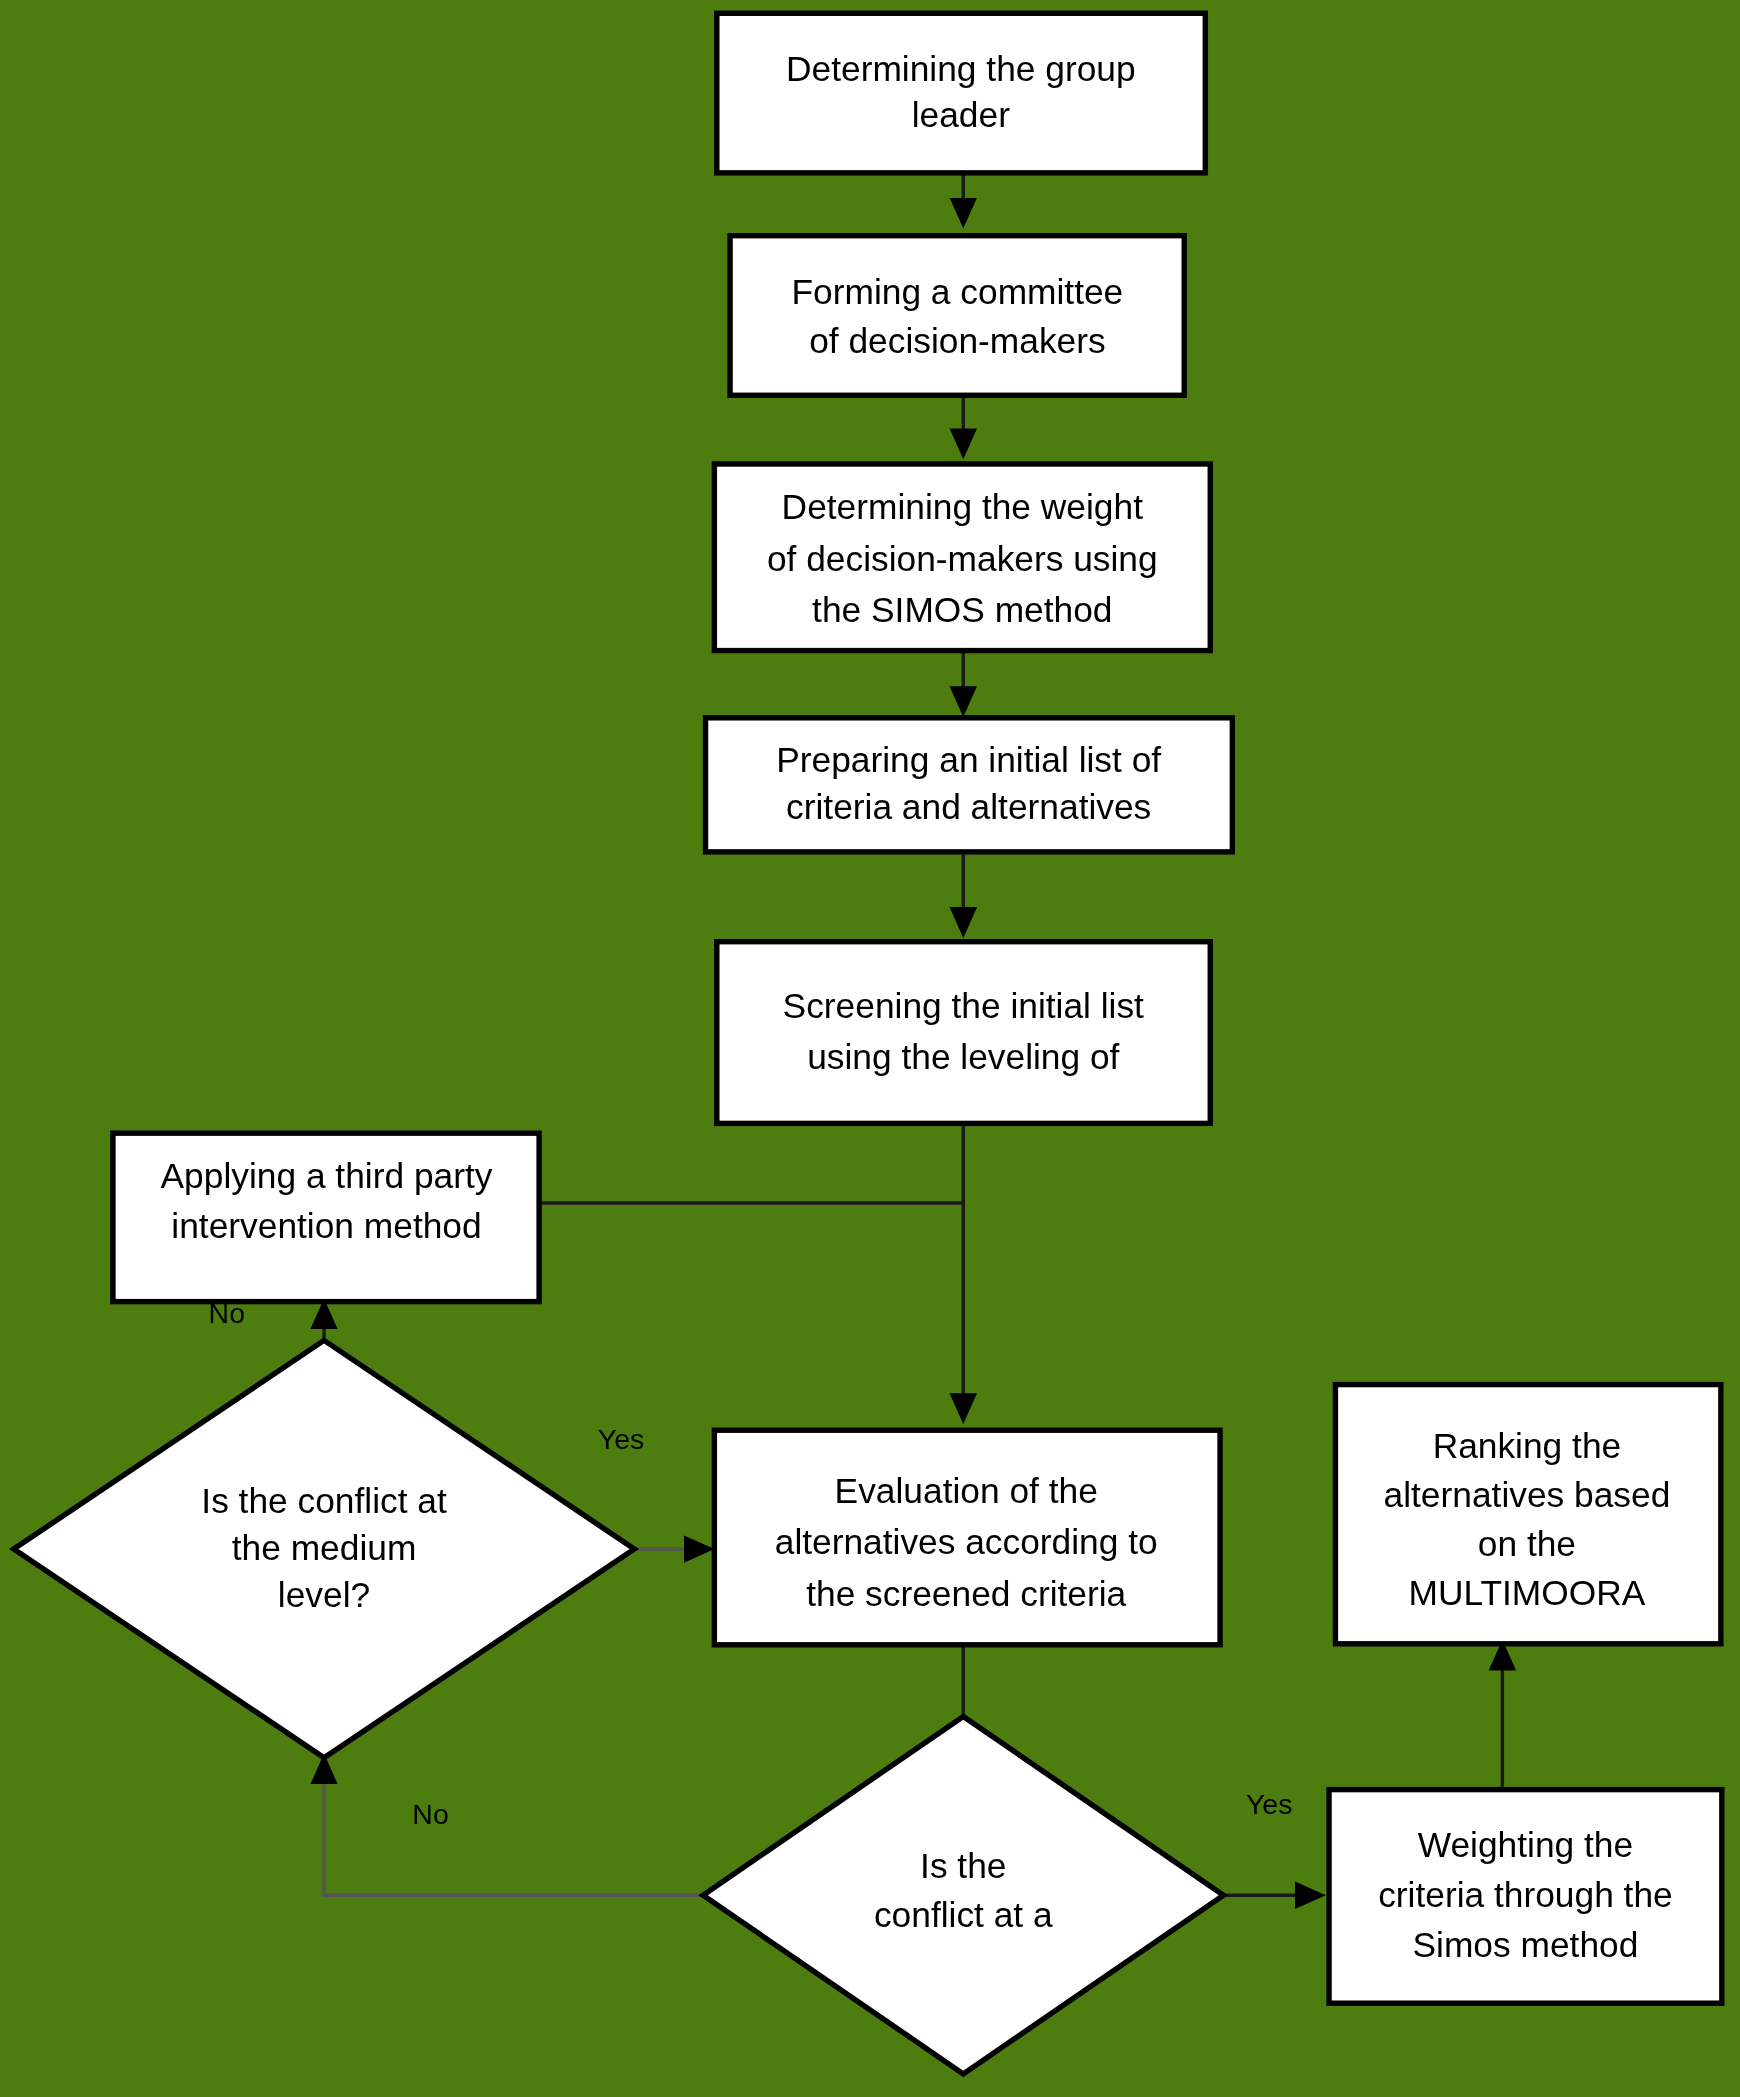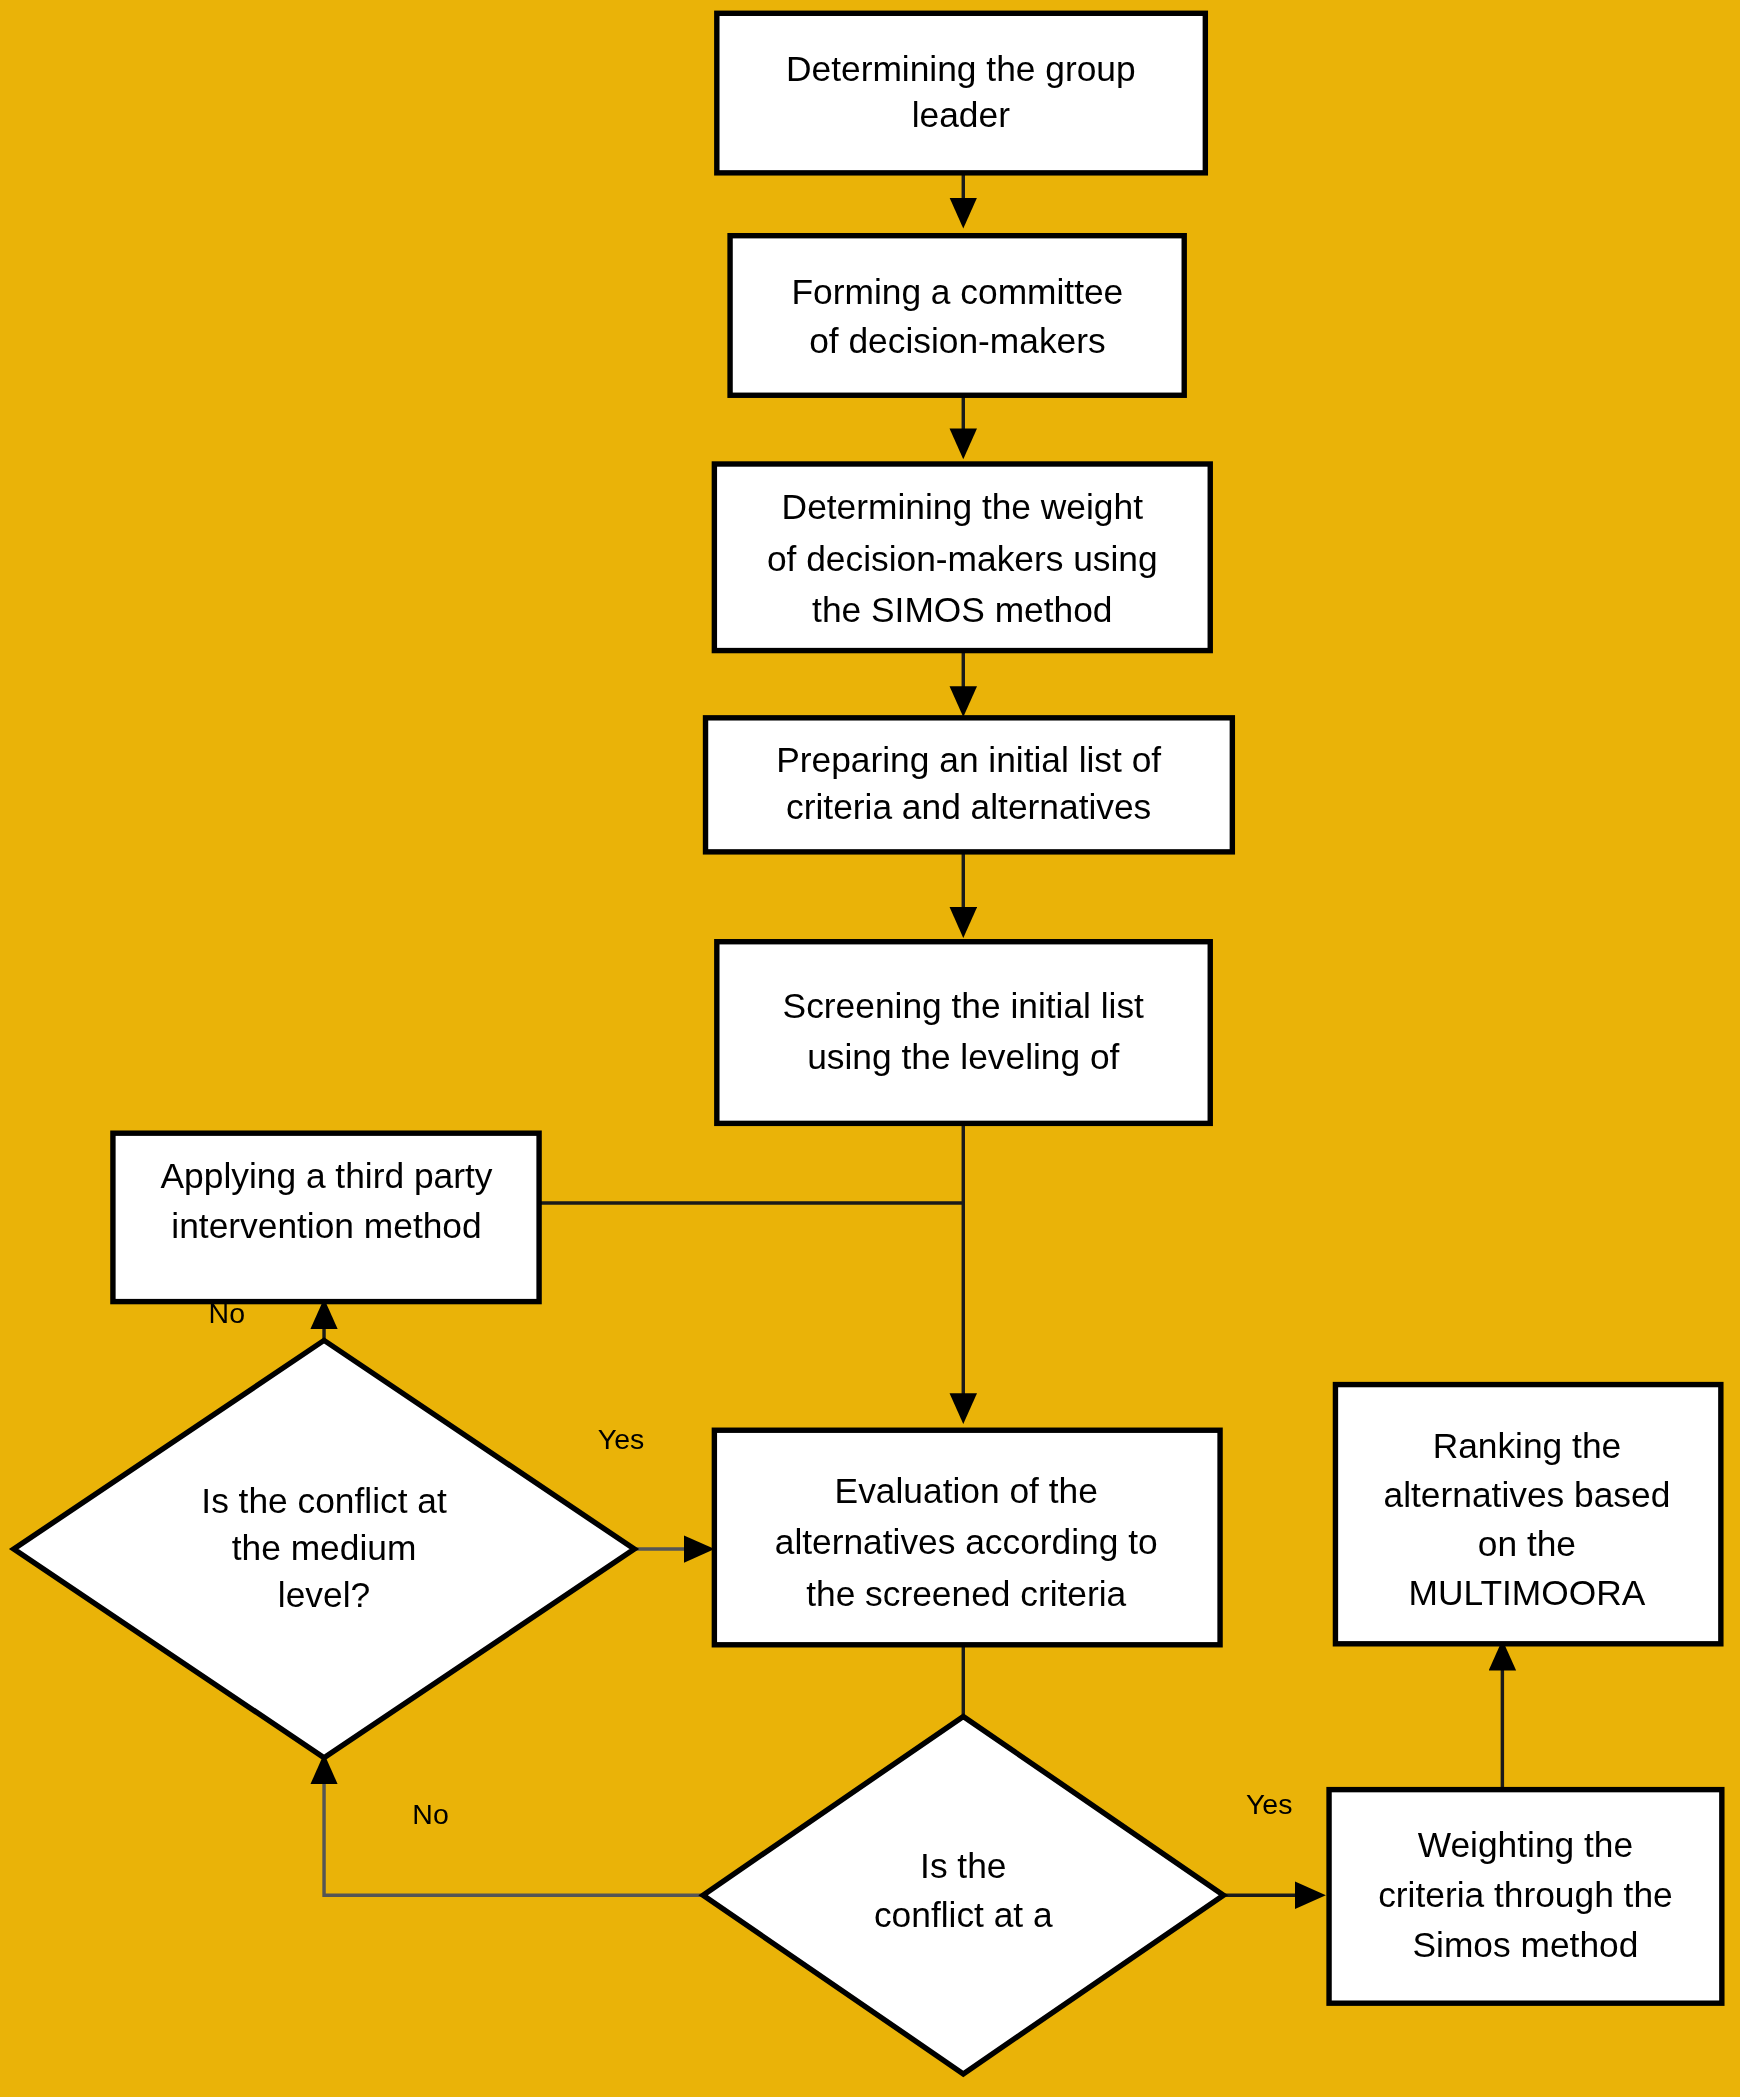--- a/index.html
+++ b/index.html
@@ -7,21 +7,21 @@
     padding: 0;
     background: #ffffff;
   }
   body {
     font-family: "Liberation Sans", sans-serif;
   }
   #canvas {
     position: relative;
     width: 1740px;
     height: 2097px;
-    background: #eab308;
+    background: #4d7c0f;
     overflow: hidden;
   }
   svg.flow {
     position: absolute;
     top: 0;
     left: 0;
     width: 1740px;
     height: 2097px;
   }
   .node-rect {

